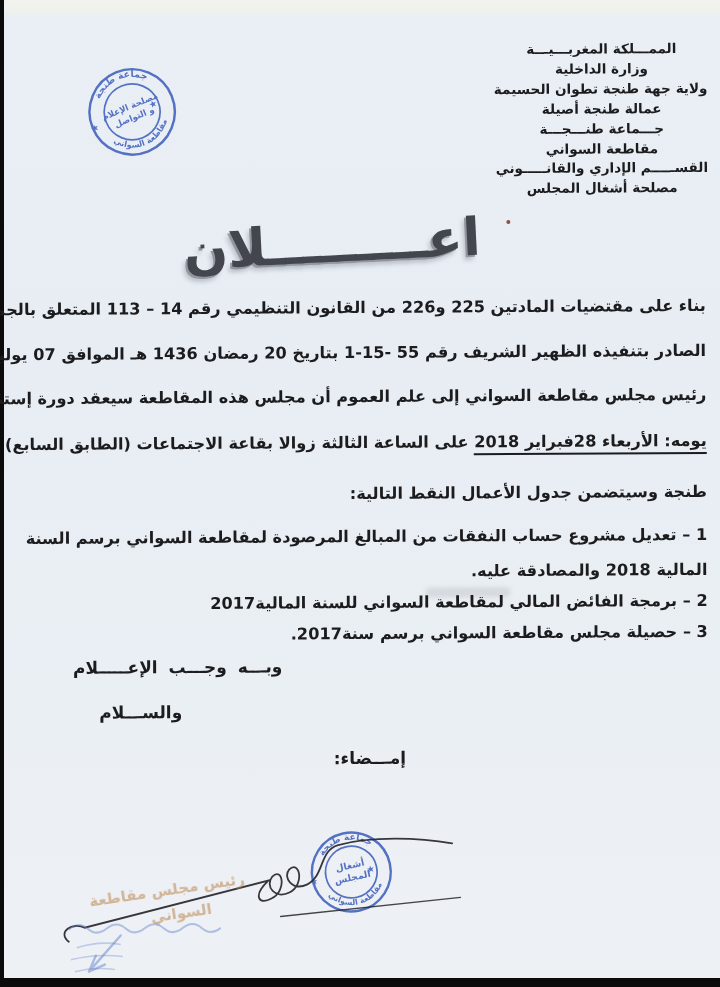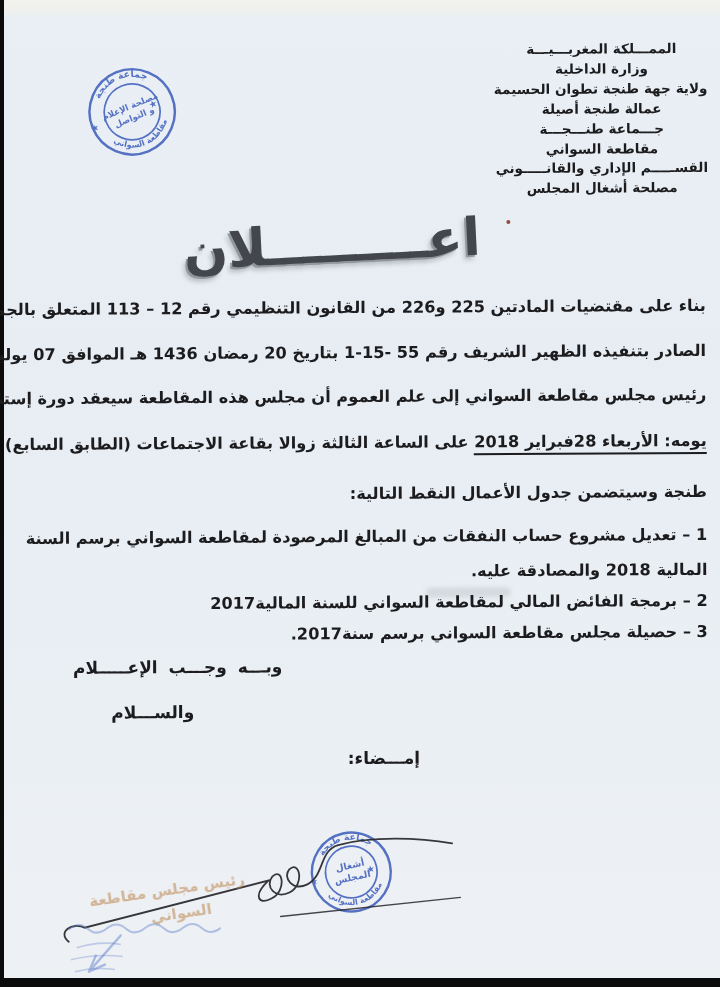--- a/index.html
+++ b/index.html
@@ -84,39 +84,39 @@
       <div>جـــماعة طنـــجـــة</div>
       <div>مقاطعة السواني</div>
       <div>القســـــم الإداري والقانـــــوني</div>
       <div>مصلحة أشغال المجلس</div>
     </div>
 
     <div class="ink-dot"></div>
 
     <div class="doc-title">اعـــــــــلان</div>
 
-    <div class="bline" style="top:295px"><span>بناء على مقتضيات المادتين 225 و226 من القانون التنظيمي رقم </span><span dir="ltr">113 – 12</span><span> المتعلق بالجماعات المحلية</span></div>
+    <div class="bline" style="top:295px"><span>بناء على مقتضيات المادتين 225 و226 من القانون التنظيمي رقم </span><span dir="ltr">113 – 14</span><span> المتعلق بالجماعات المحلية</span></div>
 
     <div class="bline" style="top:340px"><span>الصادر بتنفيذه الظهير الشريف  رقم </span><span dir="ltr">1-15- 55</span><span> بتاريخ 20 رمضان 1436 هـ  الموافق 07 يوليوز 2015 ، يعلن</span></div>
 
     <div class="bline" style="top:384px">رئيس مجلس مقاطعة السواني إلى علم  العموم  أن مجلس هذه المقاطعة سيعقد دورة إستثنائية وذلك</div>
 
     <div class="bline" style="top:430px"><span class="date-u">يومه: الأربعاء 28فبراير 2018</span><span> على الساعة الثالثة زوالا بقاعة الاجتماعات (الطابق السابع) لجماعة</span></div>
 
     <div class="bline right" style="top:481px">طنجة وسيتضمن جدول الأعمال النقط التالية:</div>
 
     <div class="aline" style="top:524px;padding-left:0;padding-right:50px">1 – تعديل مشروع حساب النفقات من المبالغ المرصودة لمقاطعة السواني برسم السنة</div>
     <div class="aline" style="top:559px;padding-right:62px">المالية 2018 والمصادقة عليه.</div>
     <div class="smudge"></div>
     <div class="aline" style="top:590px;padding-right:72px">2 – برمجة الفائض المالي لمقاطعة السواني  للسنة المالية2017</div>
     <div class="aline" style="top:621px;padding-right:99px">3 – حصيلة مجلس مقاطعة السواني برسم سنة2017.</div>
 
     <div class="closing" style="left:72px;top:656px">وبـــه وجـــب الإعـــــلام</div>
-    <div class="closing" style="left:110px;top:701px">والســـلام</div>
-    <div class="closing" style="left:346px;top:748px">إمـــضاء:</div>
+    <div class="closing" style="left:98px;top:701px">والســـلام</div>
+    <div class="closing" style="left:332px;top:748px">إمـــضاء:</div>
 
     <svg class="stamp stamp-bottom" viewBox="0 0 120 120">
       <circle cx="60" cy="60" r="55" fill="none" stroke="#4a68c0" stroke-width="3.4"></circle>
       <circle cx="60" cy="60" r="36" fill="none" stroke="#4a68c0" stroke-width="2.4"></circle>
       <path id="arcT2" d="M 15,60 A 45,45 0 0 1 105,60" fill="none"></path>
       <path id="arcB2" d="M 14,60 A 46,46 0 0 0 106,60" fill="none"></path>
       <text font-size="12.5" fill="#4a68c0" font-weight="bold">
         <textPath href="#arcT2" startOffset="50%" text-anchor="middle">جماعة طنجة</textPath>
       </text>
       <text font-size="11" fill="#4a68c0" font-weight="bold">

